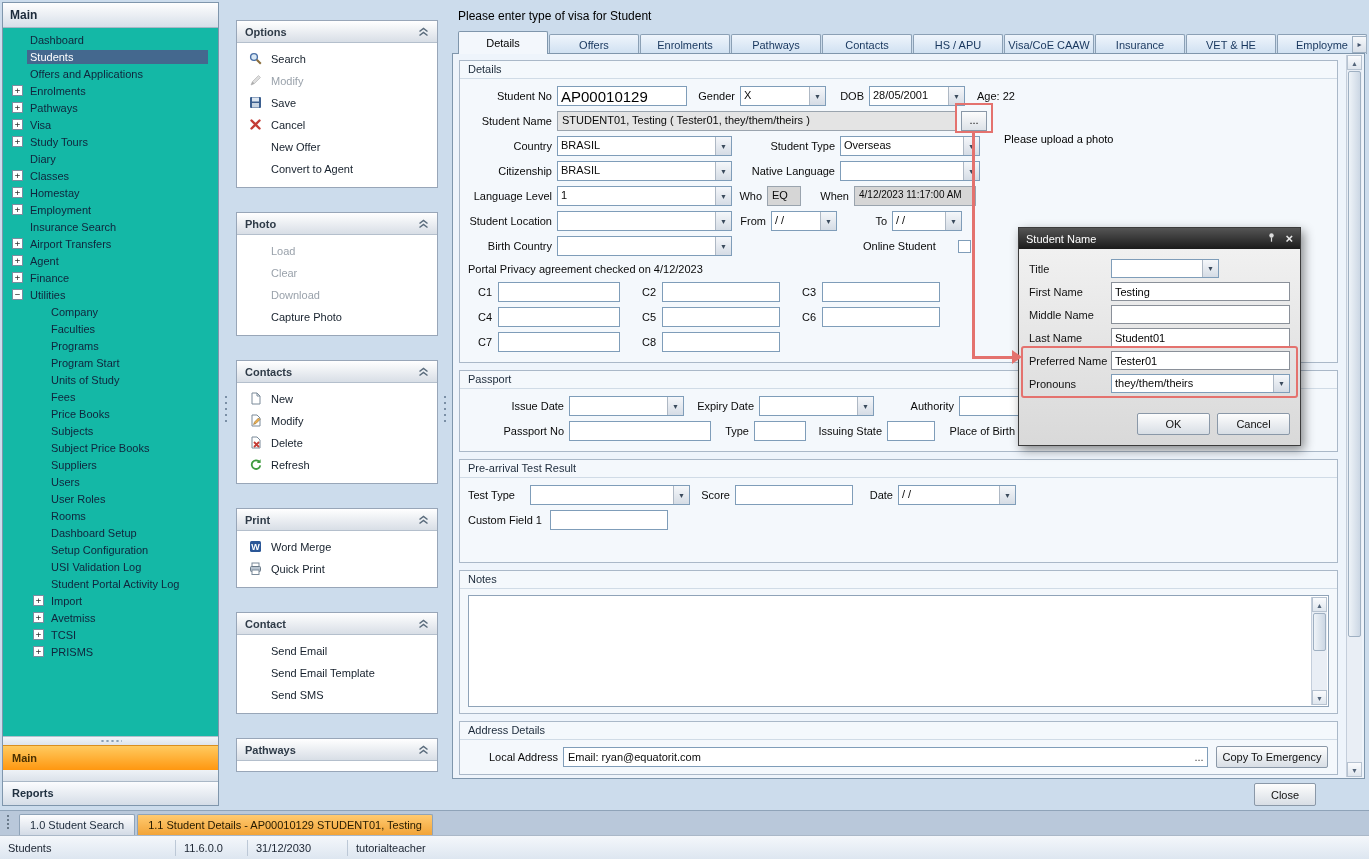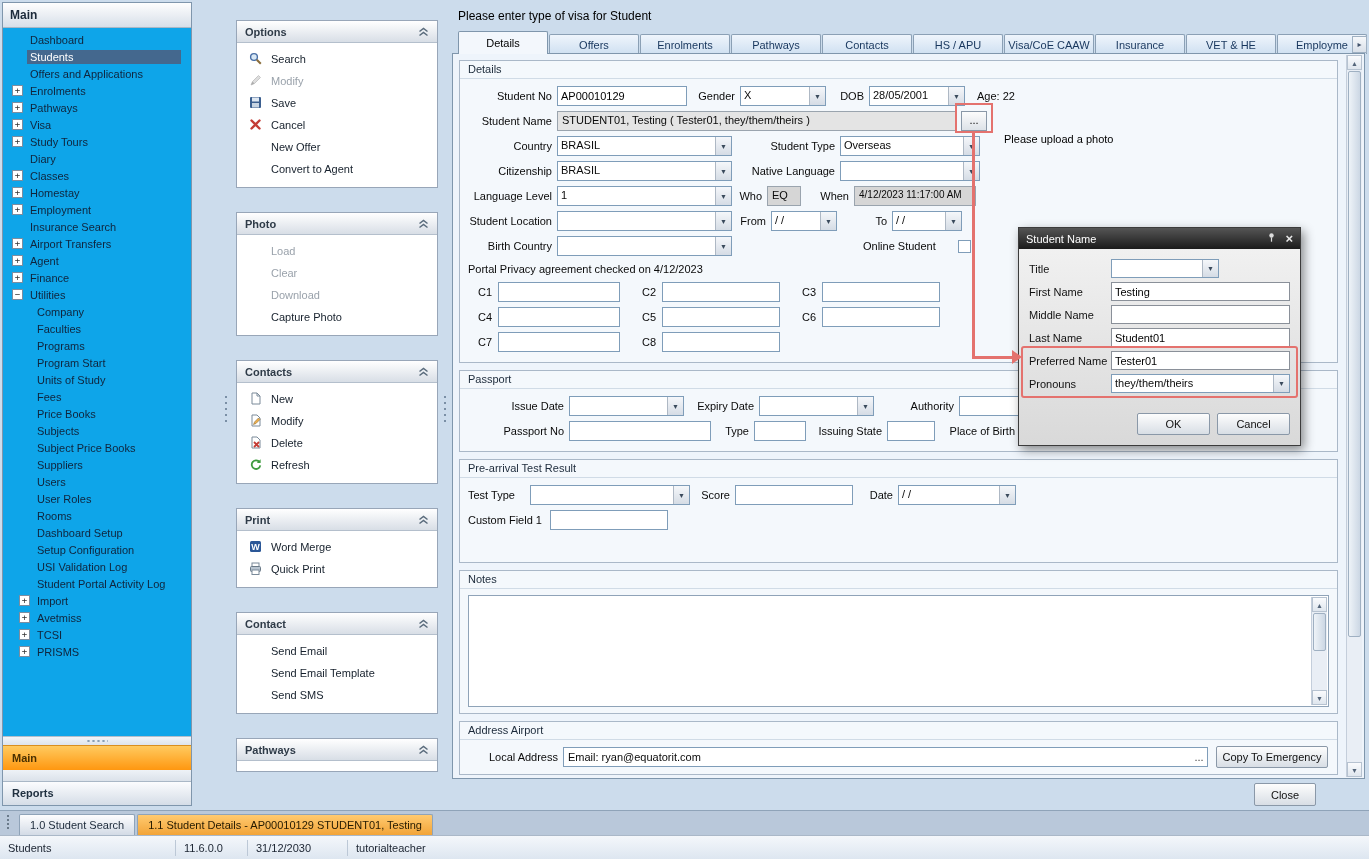--- a/index.html
+++ b/index.html
@@ -2,28 +2,28 @@
 <html style="--annotation: #e4726e; --selection: #44688e; --doc_tab_active: #f2a438; --footer_main_top: #ffca5f; --footer_main_bottom: #ff9710;"><head>
 <meta charset="utf-8">
 <style>
   * { margin:0; padding:0; box-sizing:border-box; }
   html,body { width:1369px; height:859px; }
   body {
     font-family:"Liberation Sans", sans-serif; font-size:11px; color:#0a0a0a;
     background:#ccdcec; position:relative; overflow:hidden;
   }
   
-  #sidebar { position:absolute; left:2px; top:2px; width:190px; height:804px;
-    background:#0ea5e9; border:1px solid #7f96ac; display:flex; flex-direction:column; }
+  #sidebar { position:absolute; left:2px; top:2px; width:217px; height:804px;
+    background:#14b8a6; border:1px solid #7f96ac; display:flex; flex-direction:column; }
   .sidebar-header { height:25px; flex:none; background:linear-gradient(#fefefe,#d7dfe9);
     border-bottom:1px solid #a9b7c6; font-weight:bold; font-size:12px; padding:5px 7px; color:#1c2a3a; }
   #tree { flex:1; overflow:hidden; padding-top:3px; }
   .tree-item { height:17px; display:flex; align-items:center; white-space:nowrap; cursor:default; color:#10243c; }
   .tree-item.l0 { padding-left:9px; }
-  .tree-item.l1 { padding-left:16px; }
+  .tree-item.l1 { padding-left:30px; }
   .twisty { width:11px; height:11px; border:1px solid #7c8da0; background:#fff; font-size:9px;
     line-height:9px; text-align:center; margin-right:4px; flex:none; color:#333;
     font-family:"DejaVu Sans Mono", monospace; }
   .twisty.none { border:none; background:transparent; }
   .tree-item .lbl { flex:1; margin-right:10px; padding:1px 3px; overflow:hidden; }
   .tree-item.selected .lbl { background:var(--selection,#44688e); color:#fff; }
   .sidebar-grip { height:9px; flex:none; border-top:1px solid #b2bfcc; background:linear-gradient(#f2f5f9,#dde4ec); }
   .sidebar-grip::after { content:""; display:block; width:22px; height:4px; margin:2px auto;
     background-image:radial-gradient(circle,#8aa0b5 1px,transparent 1.3px); background-size:5px 4px; }
   .footer-main { height:25px; flex:none; background:linear-gradient(var(--footer_main_top,#ffca5f),var(--footer_main_bottom,#ff9710));
@@ -58,21 +58,21 @@
     border:1px solid #9fb0c2; font-size:8px; text-align:center; line-height:15px; color:#41526a; z-index:4; }
   .content-panel { position:absolute; left:2px; top:53px; width:913px; height:726px;
     background:#eef4fb; border:1px solid #7f96ac; padding:6px 26px 6px 6px; }
   .groupbox { border:1px solid #aab8c8; background:#f4f8fc; margin-bottom:7px; position:relative; }
   .gb-caption { height:18px; line-height:17px; padding:0 8px; border-bottom:1px solid #d0dbe6; color:#1c2a3a; }
   .gb-body { padding:6px 8px; position:relative; }
   .frow { display:flex; align-items:center; height:22px; margin-bottom:3px; }
   .flabel { width:84px; text-align:right; margin-right:5px; flex:none; }
   .inline-label { flex:none; }
   .txt { height:20px; border:1px solid #7f9db9; background:#fff; padding:0 3px;
-    font-family:"Liberation Sans",sans-serif; font-size:11px; color:#000; }
+    font-family:"Liberation Sans",sans-serif; font-size:15px; color:#000; }
   .roval { height:20px; background:#d6d6d6; border:1px solid #9aa4ae; padding:2px 4px; overflow:hidden; white-space:nowrap; }
   .roval.name { background:#e4e4e4; width:400px; }
   .combo { height:20px; border:1px solid #7f9db9; background:#fff; display:flex; align-items:stretch; flex:none; }
   .combo .cval { flex:1; padding:2px 3px; overflow:hidden; white-space:nowrap; }
   .combo .cbtn { width:16px; flex:none; background:linear-gradient(#f5f7fa,#d5dce5); border-left:1px solid #aeb8c4;
     font-size:7px; color:#3a4a5c; display:flex; align-items:center; justify-content:center; }
   .mini-btn { width:26px; height:20px; flex:none; border:1px solid #8a98a8; background:linear-gradient(#fcfcfc,#dde2e8);
     text-align:center; line-height:17px; font-size:11px; cursor:pointer; }
   .checkbox { width:13px; height:13px; border:1px solid #7f9db9; background:#fff; display:inline-block; flex:none; }
   .photo-hint { position:absolute; left:544px; top:54px; color:#000; }
@@ -679,21 +679,21 @@
           <div class="vscroll">
             <div class="vs-btn up">▲</div>
             <div class="vs-thumb" style="top:16px;height:38px"></div>
             <div class="vs-btn down">▼</div>
           </div>
         </div>
       </div>
     </div>
 
     <div class="groupbox">
-      <div class="gb-caption">Address Airport</div>
+      <div class="gb-caption">Address Details</div>
       <div class="gb-body">
         <div class="frow" style="margin-bottom:0">
           <span class="flabel" style="width:90px">Local Address</span>
           <div class="addr-field">
             <span class="aval">Email: ryan@equatorit.com</span>
             <span class="adots">...</span>
           </div>
           <button class="btn" style="width:112px;margin-left:8px">Copy To Emergency</button>
         </div>
       </div>

